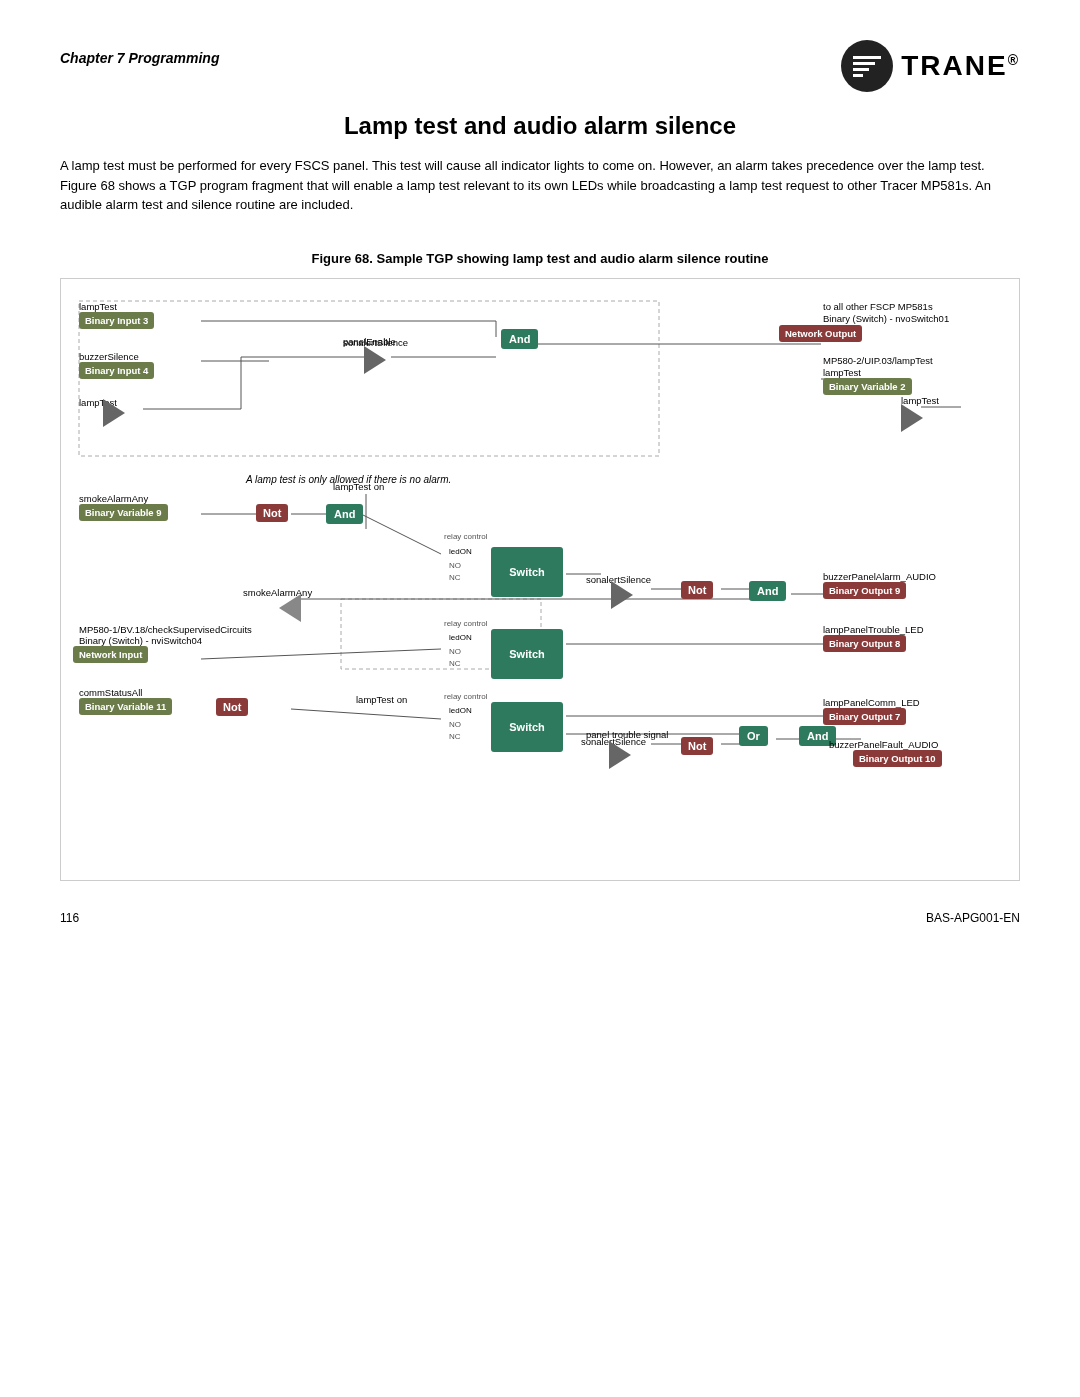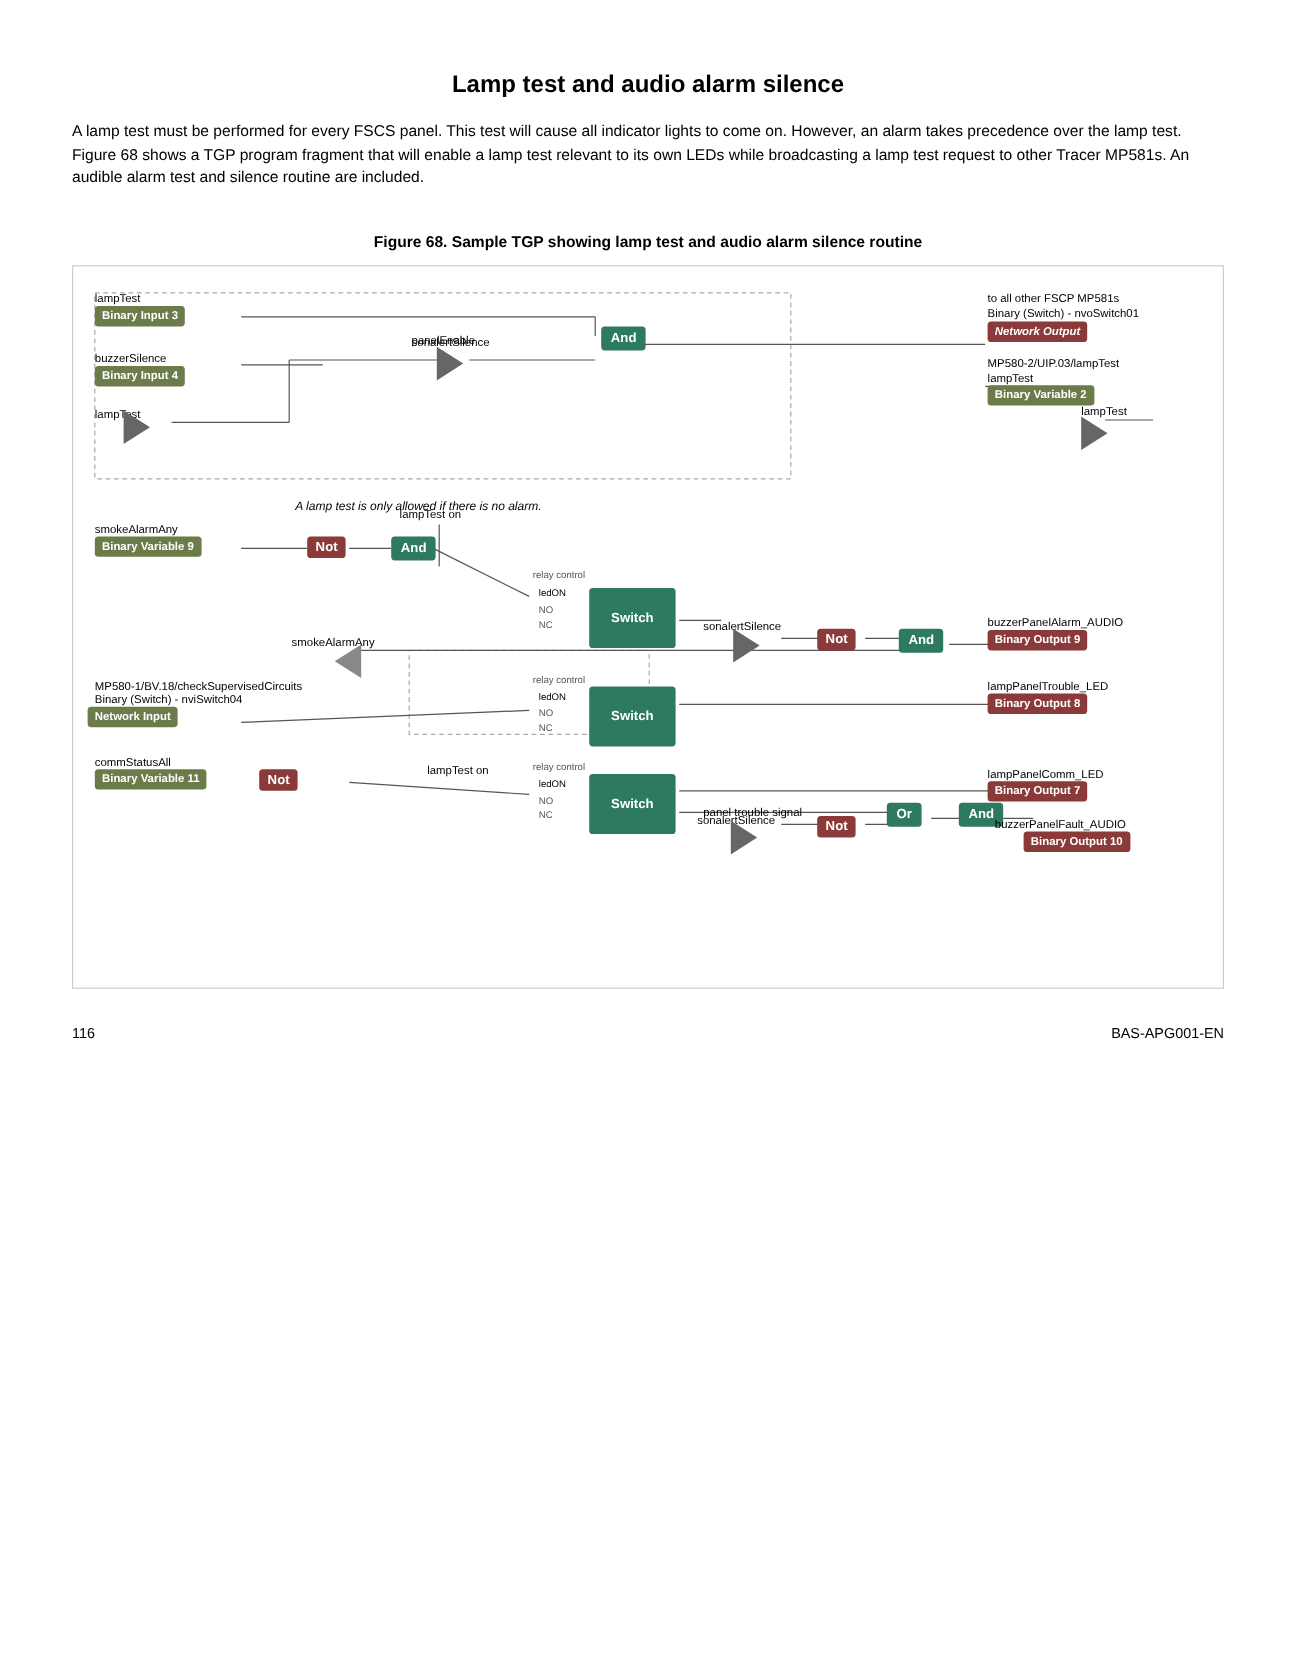--- a/index.html
+++ b/index.html
@@ -64,21 +64,21 @@
     .trane-line:nth-child(4) { width: 10px; }
     .trane-brand-text {
       font-size: 28px;
       font-weight: bold;
       letter-spacing: 2px;
       color: #000;
     }
 
     
     .page-title {
-      font-size: 20px;
+      font-size: 24px;
       font-weight: bold;
       text-align: center;
       margin: 20px 0 16px 0;
     }
 
     
     .body-text {
       font-size: 13px;
       line-height: 1.5;
       margin-bottom: 36px;
@@ -218,20 +218,36 @@
       align-items: center;
       margin-top: 30px;
       font-size: 12px;
     }
   </style>
 </head>
 <body>
 
 <div class="page-container">
 
+  <div class="header">
+    <div class="chapter-title">Chapter 7 Programming</div>
+    <div class="trane-logo">
+      <div class="trane-circle">
+        <div class="trane-lines">
+          <div class="trane-line"></div>
+          <div class="trane-line"></div>
+          <div class="trane-line"></div>
+          <div class="trane-line"></div>
+        </div>
+      </div>
+      <div style="display:flex; flex-direction:column; justify-content:center;">
+        <span class="trane-brand-text">TRANE<sup style="font-size:14px">®</sup></span>
+      </div>
+    </div>
+  </div>
 
   <h1 class="page-title">Lamp test and audio alarm silence</h1>
 
   <p class="body-text">A lamp test must be performed for every FSCS panel. This test will cause all indicator lights to come on. However, an alarm takes precedence over the lamp test. Figure 68 shows a TGP program fragment that will enable a lamp test relevant to its own LEDs while broadcasting a lamp test request to other Tracer MP581s. An audible alarm test and silence routine are included.</p>
 
   <p class="figure-caption">Figure 68.  Sample TGP showing lamp test and audio alarm silence routine</p>
 
   <div class="diagram-container">
 
     <svg class="diagram-svg">
@@ -315,21 +331,21 @@
 
     <span class="label-text" style="left:282px; top:57px;">panelEnable</span>
 
     <div class="node node-and" style="left:440px; top:50px;">
       <span>And</span>
     </div>
 
     <span class="label-text" style="left:762px; top:22px;">to all other FSCP MP581s</span>
     <span class="label-text" style="left:762px; top:34px;">Binary (Switch) - nvoSwitch01</span>
 
-    <div class="node node-network-output" style="left:762px; top:46px;font-style:italic;">
+    <div class="node node-network-output" style="left:718px; top:46px;">
       <span>Network Output</span>
     </div>
 
     <span class="label-text" style="left:762px; top:76px;">MP580-2/UIP.03/lampTest</span>
 
     <span class="label-text" style="left:762px; top:88px;">lampTest</span>
 
     <div class="node node-binary-variable" style="left:762px; top:99px;">
       <span>Binary Variable 2</span>
     </div>

